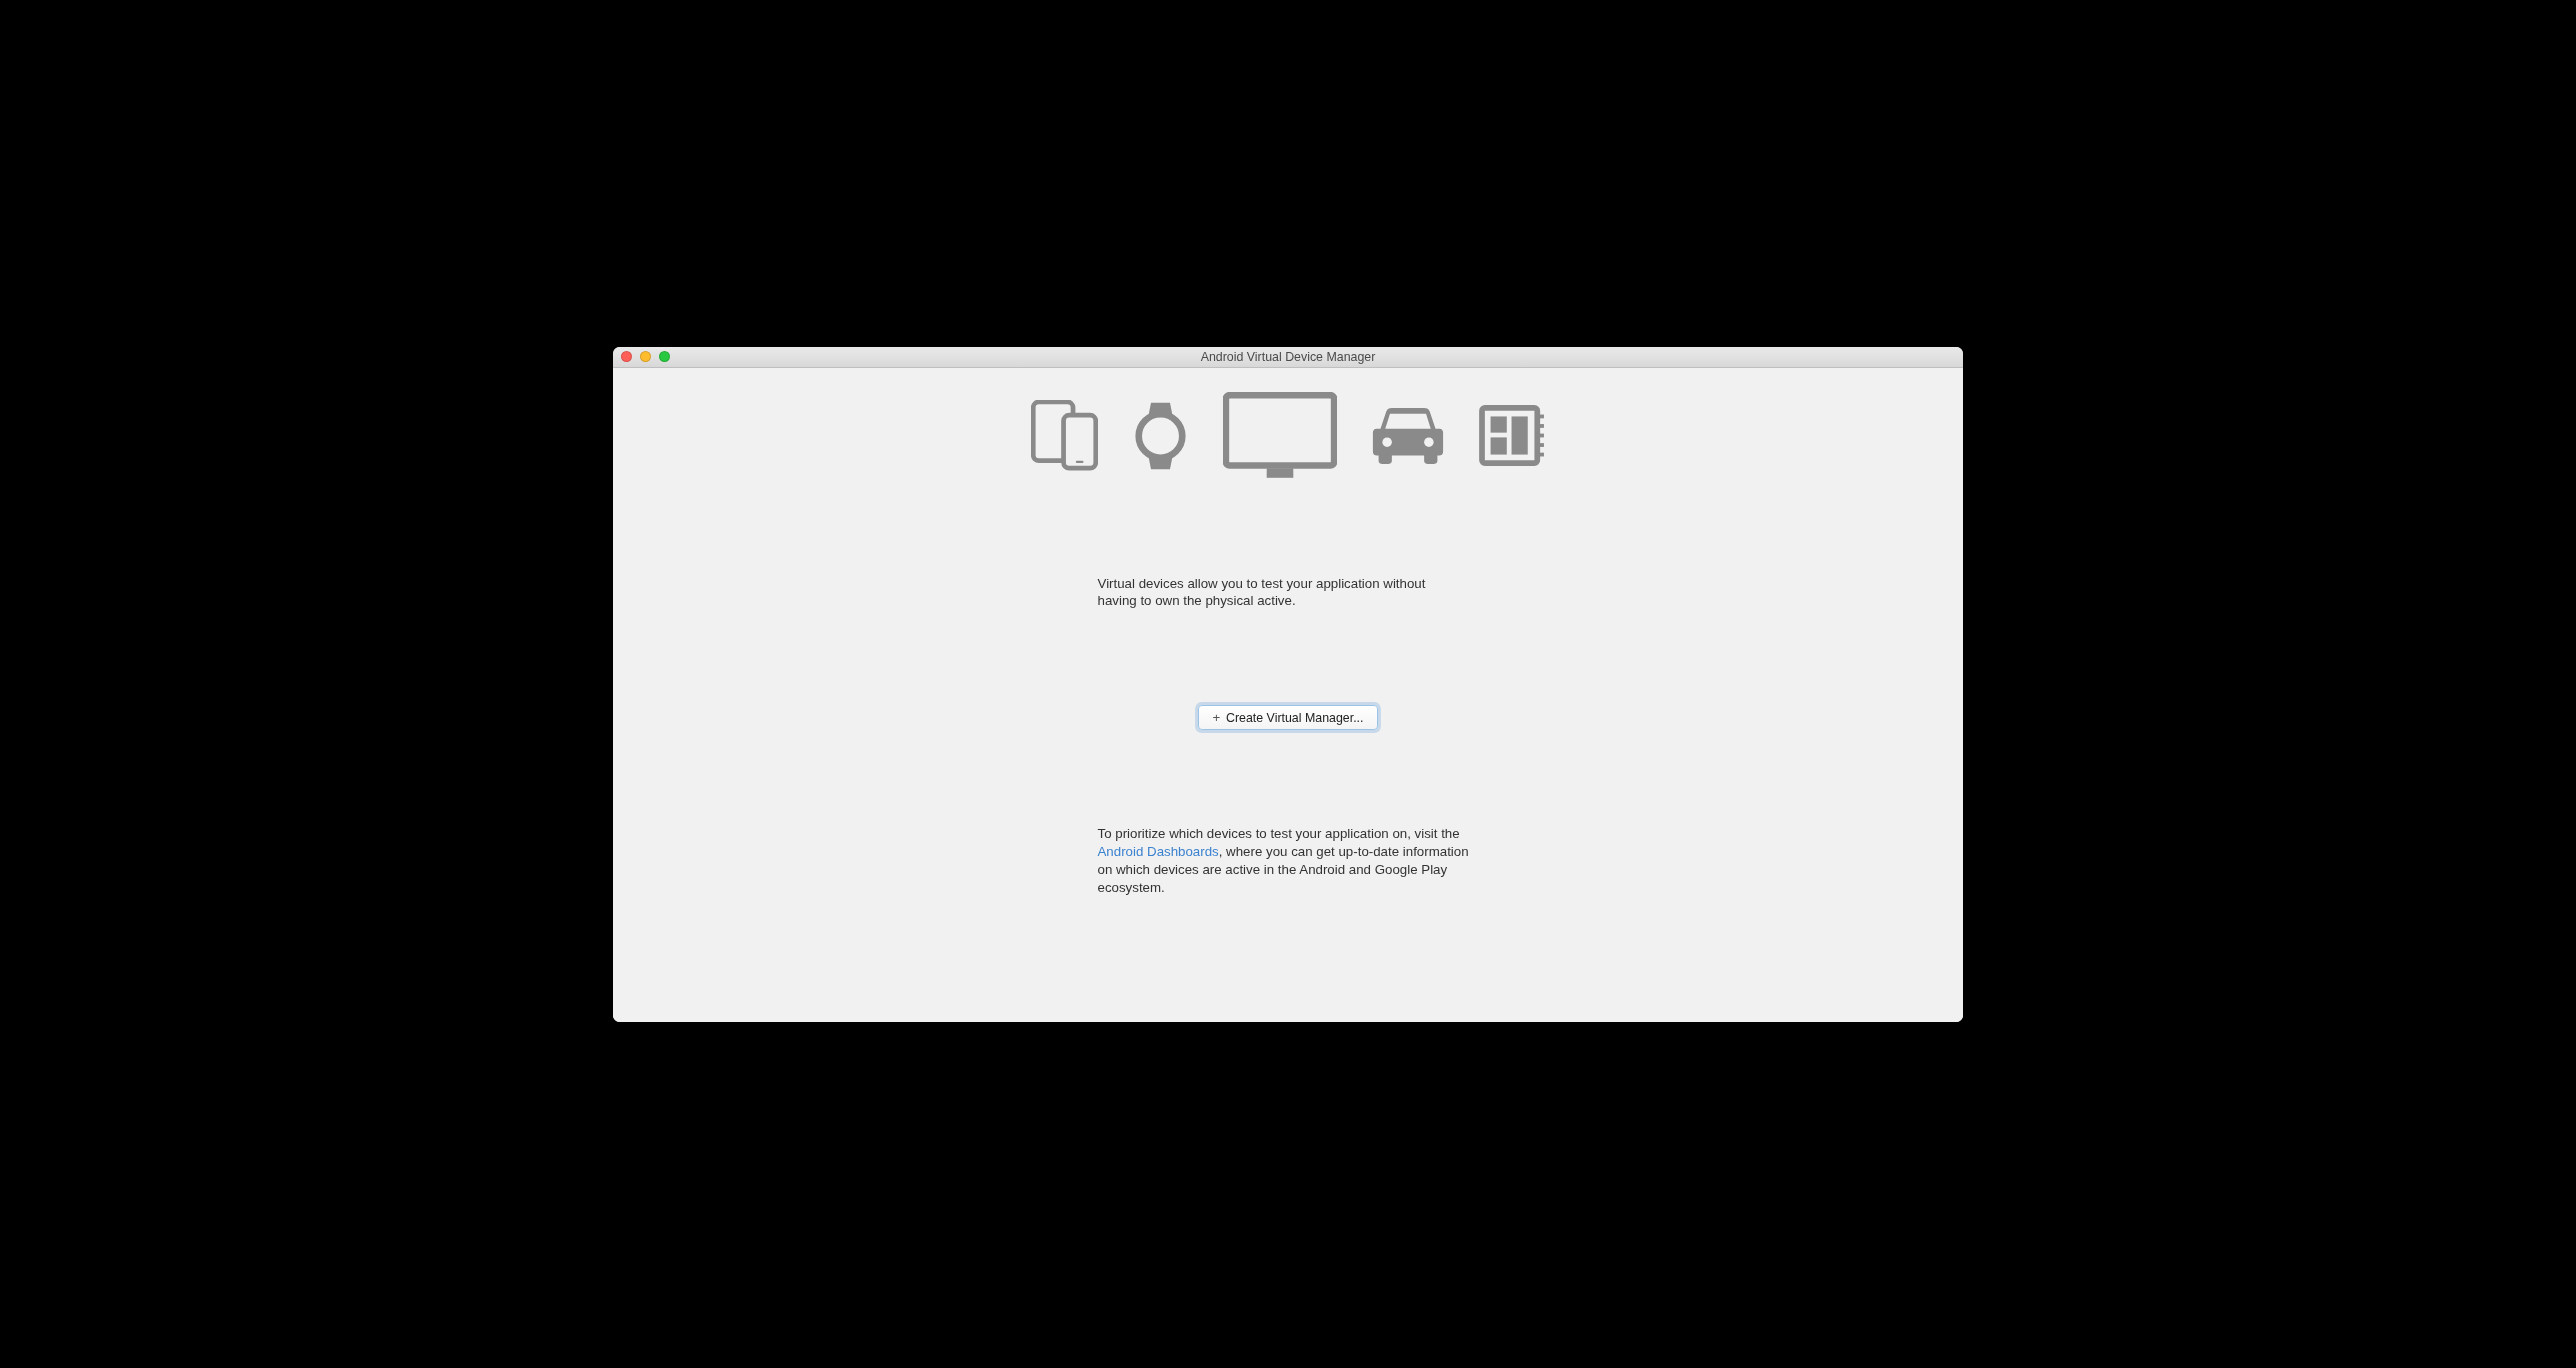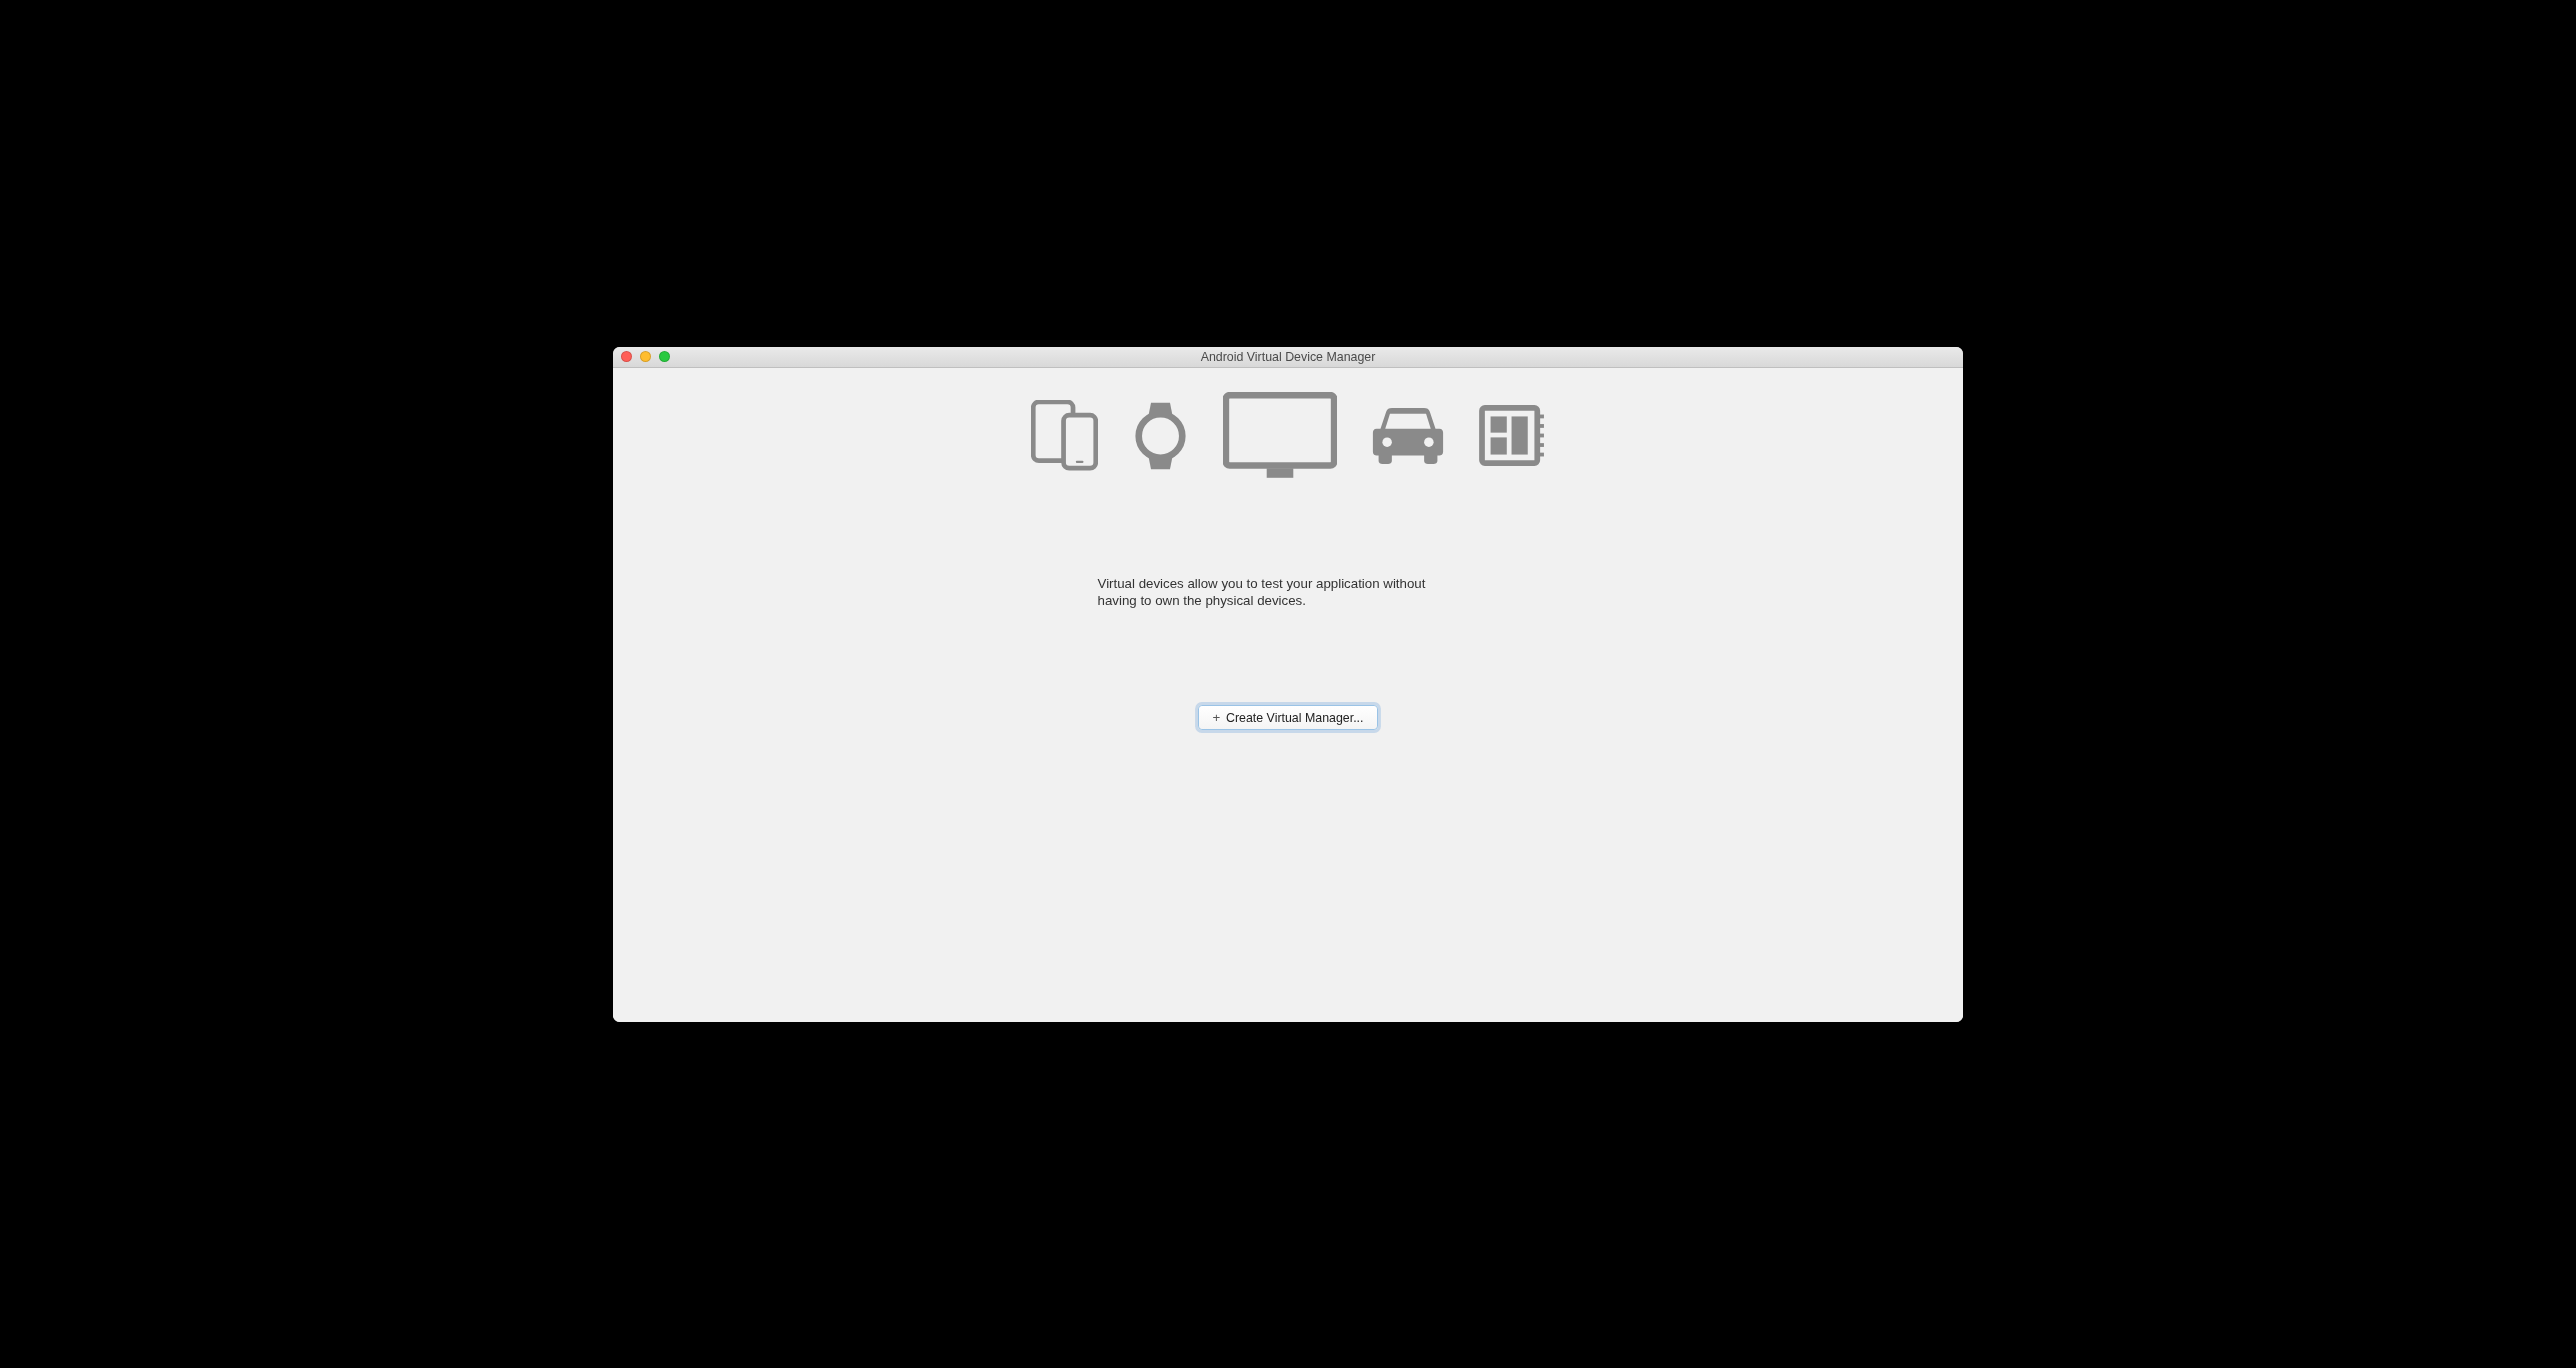--- a/index.html
+++ b/index.html
@@ -154,23 +154,26 @@
           <rect x="63" y="20" width="5" height="4" fill="#8a8a8a"></rect>
           <rect x="63" y="30" width="5" height="4" fill="#8a8a8a"></rect>
           <rect x="63" y="40" width="5" height="4" fill="#8a8a8a"></rect>
           <rect x="63" y="50" width="5" height="4" fill="#8a8a8a"></rect>
         </svg>
       </span>
     </div>
 
     <div class="para para1">
       <span>Virtual devices allow you to test your application without</span><br>
-      <span>having to own the physical devices.</span>
+      <span>having to own the physical active.</span>
     </div>
 
     <div class="btn">
       <span class="plus">+</span>
       <span>Create Virtual Manager...</span>
     </div>
 
+    <div class="para">
+      <span>To prioritize which devices to test your application on, visit the </span><a class="link">Android Dashboards</a><span>, where you can get up-to-date information on which devices are active in the Android and Google Play ecosystem.</span>
+    </div>
   </div>
 </div>
 
 
 </body></html>

